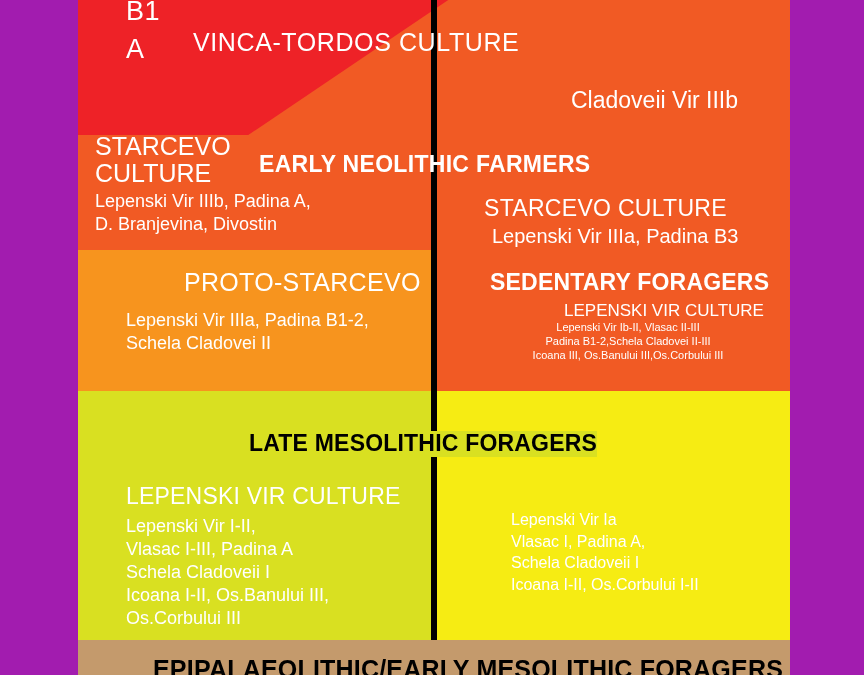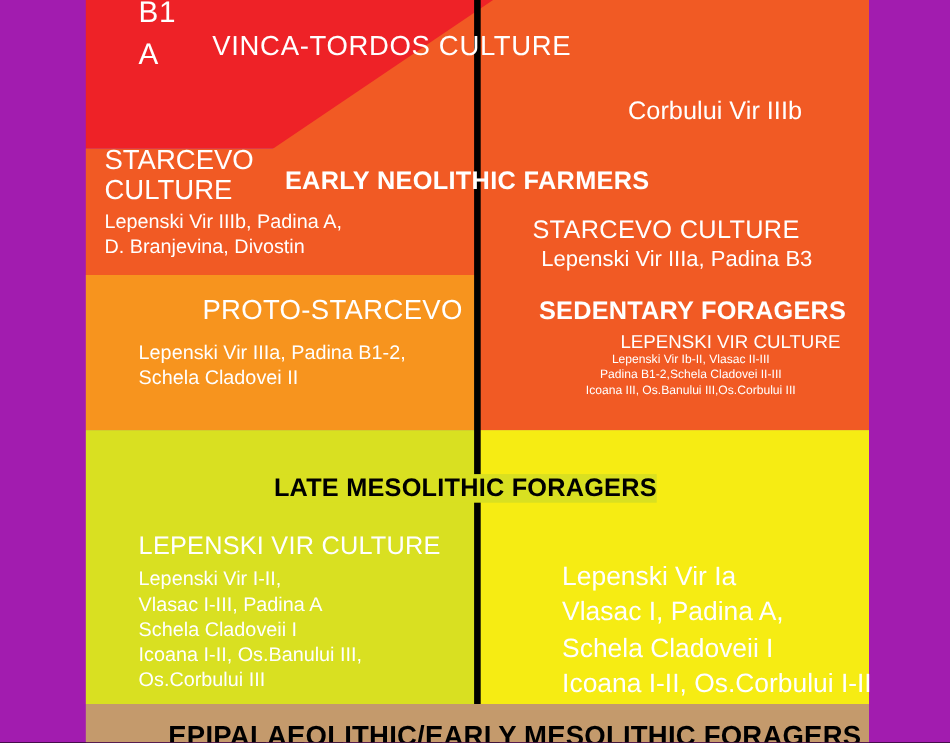--- a/index.html
+++ b/index.html
@@ -201,21 +201,21 @@
     font-size: 23px;
     letter-spacing: .2px;
   }
   .left-meso-sites {
     left: 126px; top: 515px;
     font-size: 18px;
     line-height: 1.28;
   }
   .right-meso-sites {
     left: 511px; top: 509px;
-    font-size: 24px;
+    font-size: 16px;
     line-height: 1.35;
   }
   .epipaleo {
     left: 153px; top: 655px;
     font-size: 25px;
     font-weight: bold;
     color: #000000;
     letter-spacing: .2px;
   }
 </style>
@@ -232,21 +232,21 @@
   <div class="band-yellowgreen"></div>
   <div class="band-yellow"></div>
   <div class="band-tan"></div>
 
   <div class="divider"></div>
 
   <div class="txt b1-label">B1</div>
   <div class="txt a-label">A</div>
   <div class="txt vinca">VINCA-TORDOS CULTURE</div>
 
-  <div class="txt lepenski-iiib">Corbului Vir IIIb</div>
+  <div class="txt lepenski-iiib">Cladoveii Vir IIIb</div>
   <div class="txt starcevo-culture-left">STARCEVO
 CULTURE</div>
   <div class="txt early-neolithic">EARLY NEOLITHIC FARMERS</div>
   <div class="txt starcevo-left-sites">Lepenski Vir IIIb, Padina A,
 D. Branjevina, Divostin</div>
   <div class="txt starcevo-culture-right">STARCEVO CULTURE</div>
   <div class="txt starcevo-right-sites">Lepenski Vir IIIa, Padina B3</div>
 
   <div class="txt proto-starcevo">PROTO-STARCEVO</div>
   <div class="txt proto-sites">Lepenski Vir IIIa, Padina B1-2,

